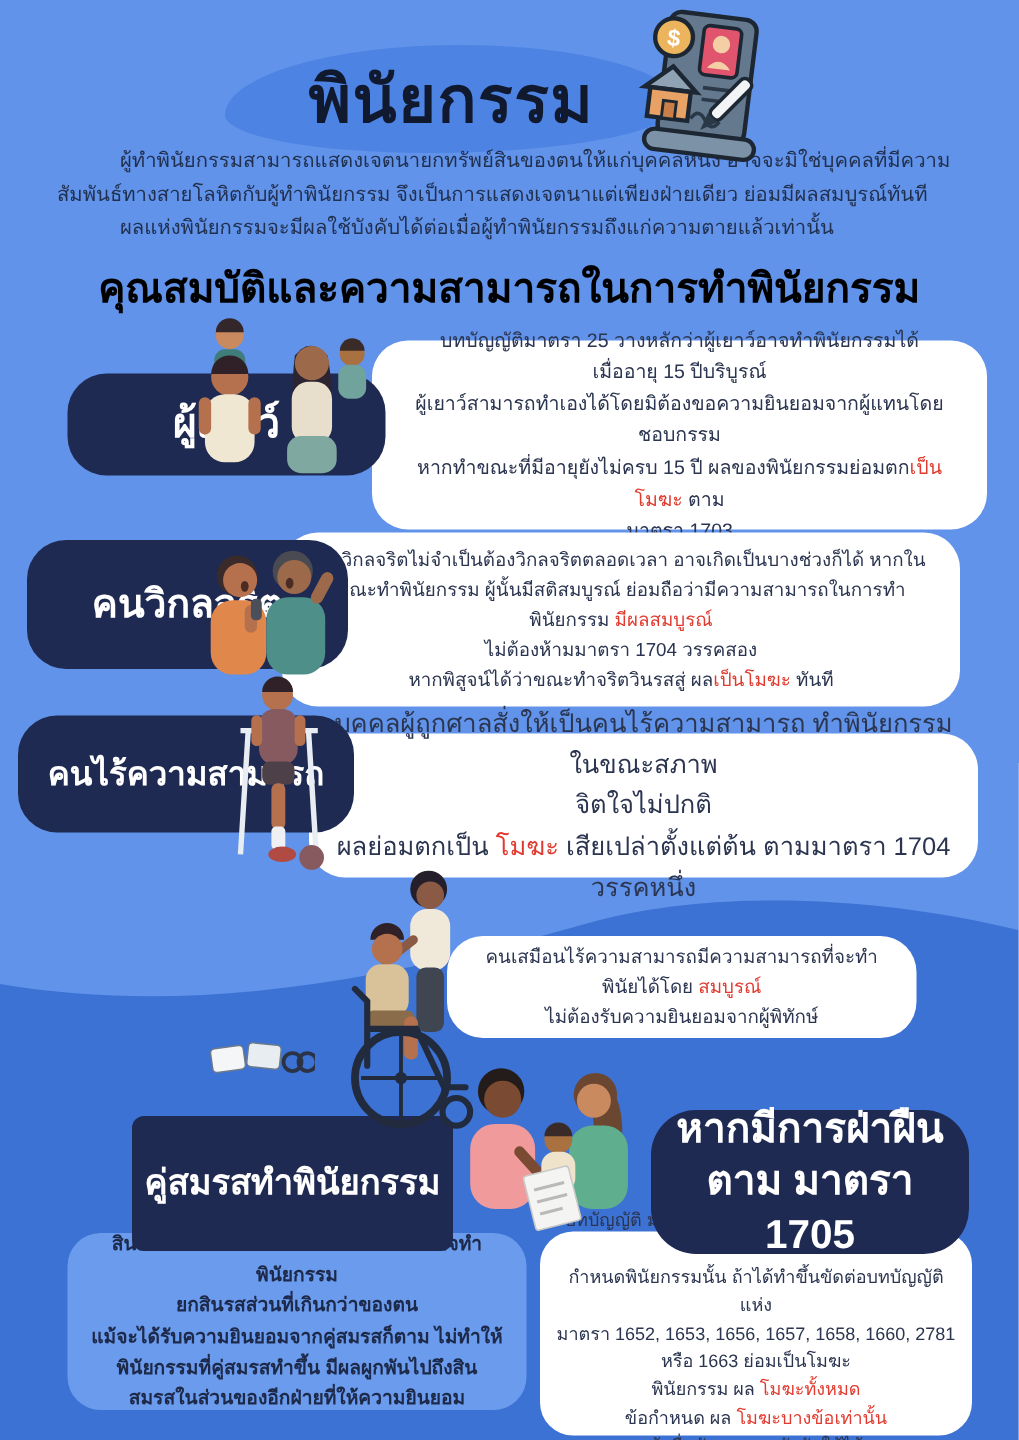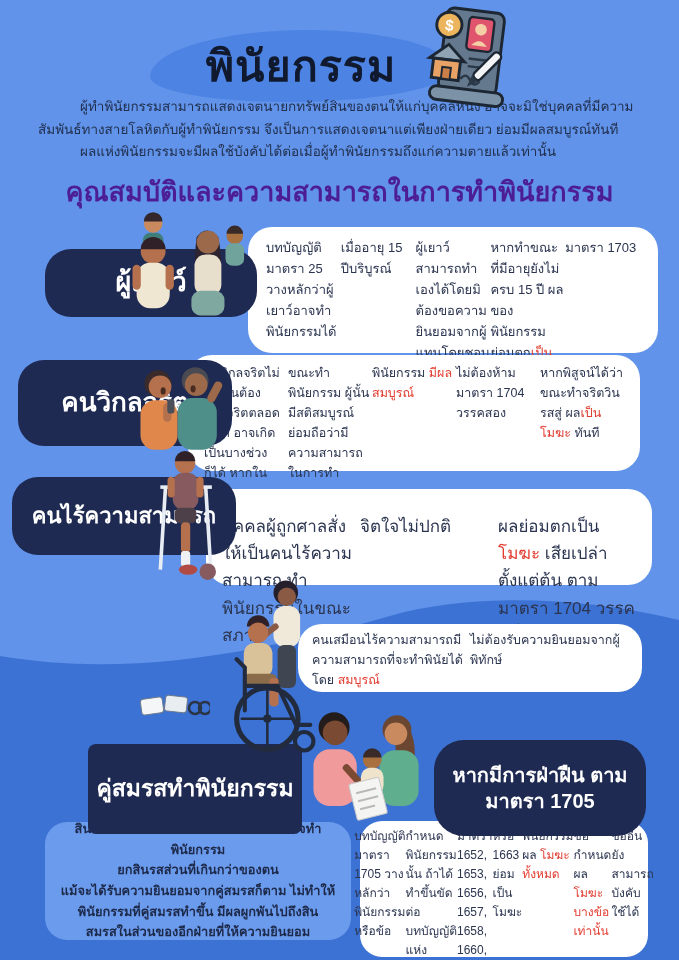--- a/index.html
+++ b/index.html
@@ -13,53 +13,53 @@
   .wave{position:absolute;left:0;top:592px;width:679px;height:368px}
   .wave svg{display:block;width:100%;height:100%}
 
   .title-blob{position:absolute;left:150px;top:30px;width:302px;height:72px;background:var(--blob);
     border-radius:52% 48% 55% 45% / 65% 55% 45% 35%;display:flex;align-items:center;justify-content:center}
   .title-blob h1{font-size:43px;font-weight:800;color:var(--title);letter-spacing:1px}
   .scroll-icon{position:absolute;left:424px;top:4px;width:92px;height:112px}
 
   .intro{position:absolute;left:38px;top:96px;width:608px;color:var(--ink);font-size:13.5px;line-height:1.68}
   .intro p{text-indent:42px}
-  .heading{position:absolute;left:0;top:170px;width:679px;text-align:center;color:#4c1d95;
+  .heading{position:absolute;left:0;top:170px;width:679px;text-align:center;color:#000000;
     font-size:27px;font-weight:800;font-family:"Liberation Serif","DejaVu Serif",serif}
 
   .pill{position:absolute;background:var(--navy);color:#fff;font-weight:700;display:flex;
     align-items:center;justify-content:center;text-align:center;border-radius:26px;line-height:1.3;z-index:2}
   .card{position:absolute;background:var(--card);border-radius:24px;color:#2b3550;
-    display:flex;flex-direction:row;justify-content:center;text-align:left;z-index:1}
+    display:flex;flex-direction:column;justify-content:center;text-align:center;z-index:1}
   .card .tline{width:100%}
   .card .red, .bluecard .red{color:var(--red)}
   .illo{position:absolute;z-index:3}
   .illo svg{display:block;width:100%;height:100%}
 
   .pill1{left:45px;top:249px;width:212px;height:68px;font-size:27px}
   .illo1{left:100px;top:208px;width:158px;height:124px}
   .card1{left:248px;top:227px;width:410px;height:126px;padding:10px 18px;font-size:13px;line-height:1.62}
 
   .pill2{left:18px;top:360px;width:214px;height:86px;font-size:26px}
   .illo2{left:118px;top:362px;width:112px;height:98px}
   .card2{left:188px;top:355px;width:452px;height:116px;padding:8px 16px;font-size:12.5px;line-height:1.6}
 
   .pill3{left:12px;top:477px;width:224px;height:78px;font-size:22px}
   .illo3{left:145px;top:450px;width:76px;height:134px}
   .card3{left:206px;top:489px;width:446px;height:96px;padding:24px 16px;font-size:17px;line-height:1.6}
 
   .pill4{left:35px;top:604px;width:205px;height:100px;font-size:21px;padding:0 14px}
   .illo4{left:210px;top:572px;width:128px;height:192px}
-  .card4{left:298px;top:624px;width:344px;height:68px;padding:6px 14px;font-size:12.5px;line-height:1.6}
+  .card4{left:298px;top:624px;width:313px;height:68px;padding:6px 14px;font-size:12.5px;line-height:1.6}
 
   .decor{position:absolute;left:140px;top:691px;width:70px;height:27px;z-index:3}
 
   .pill-spouse{left:88px;top:744px;width:214px;height:90px;font-size:23px;border-radius:8px}
   .illo-family{left:292px;top:706px;width:146px;height:134px}
-  .pill-violate{left:434px;top:740px;width:212px;height:96px;font-size:20px;border-radius:30px;padding:0 16px}
+  .pill-violate{left:434px;top:740px;width:212px;height:96px;font-size:27px;border-radius:30px;padding:0 16px}
 
   .bluecard{position:absolute;left:45px;top:822px;width:306px;height:118px;background:var(--bluecard);
     border-radius:22px;color:#1d2949;font-size:12.8px;line-height:1.62;font-weight:700;
     display:flex;flex-direction:column;justify-content:center;text-align:center;padding:8px 10px}
   .card-right{left:360px;top:821px;width:288px;height:136px;font-size:12px;line-height:1.58;padding:6px 10px;border-radius:22px}
 </style>
 </head>
 <body>
 
 <div class="poster">

